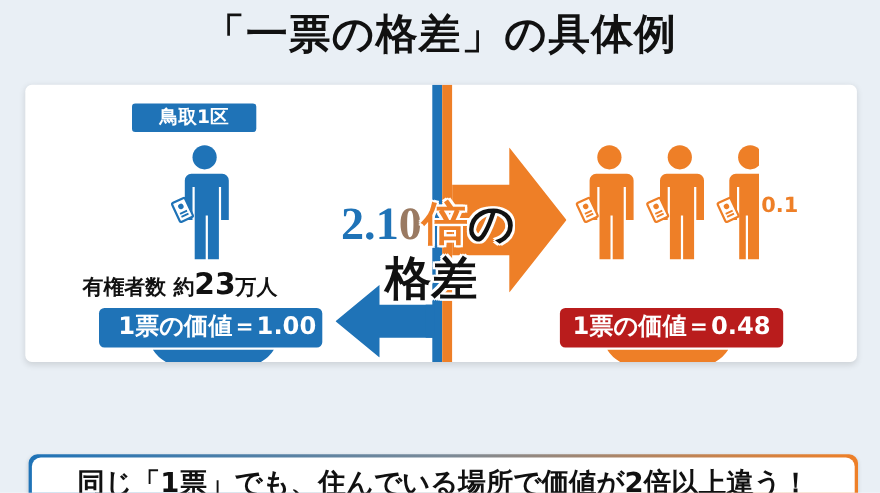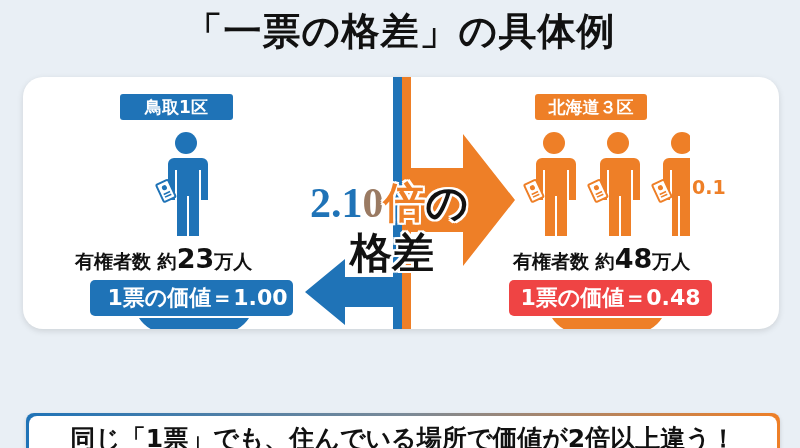--- a/index.html
+++ b/index.html
@@ -11,21 +11,21 @@
       color: #111;
     }
     .title {
       position: absolute; left: 0; top: 6px; width: 800px;
       text-align: center;
       font-size: 38px; font-weight: bold; letter-spacing: 1px;
       color: #111;
     }
     .card {
       position: absolute; left: 23px; top: 77px; width: 756px; height: 252px;
-      background: #ffffff; border-radius: 20px;
+      background: #ffffff; border-radius: 6px;
       box-shadow: 0 2px 6px rgba(0,0,0,0.12);
       overflow: hidden;
     }
     .divider-blue { position: absolute; left: 370px; top: 0; width: 9px; height: 287px; background: #1f73b7; }
     .divider-orange { position: absolute; left: 379px; top: 0; width: 9px; height: 287px; background: #ee7f27; }
 
     .badge {
       position: absolute; height: 26px; padding: 0 10px; border-radius: 3px;
       color: #fff; font-size: 17px; font-weight: bold; line-height: 26px; text-align: center;
     }
@@ -39,21 +39,21 @@
     .voters .num { font-size: 27px; }
     .voters.left { left: 52px; top: 166px; }
     .voters.right { left: 490px; top: 166px; }
 
     .value-box {
       position: absolute; height: 36px; border-radius: 5px;
       color: #fff; font-size: 22px; font-weight: bold; line-height: 36px; text-align: center;
       white-space: nowrap;
     }
     .value-box.blue { background: #1f73b7; left: 67px; top: 203px; width: 203px; padding-left: 12px; }
-    .value-box.orange { background: #ef4444; left: 486px; top: 203px; width: 203px; }
+    .value-box.orange { background: #b91c1c; left: 486px; top: 203px; width: 203px; }
 
     .scale { position: absolute; }
 
     .center-text {
       position: absolute; font-weight: bold; white-space: nowrap;
       text-shadow: 2px 0 #fff, -2px 0 #fff, 0 2px #fff, 0 -2px #fff, 2px 2px #fff, -2px -2px #fff, 2px -2px #fff, -2px 2px #fff;
     }
     .ratio-line { left: 287px; top: 98px; font-size: 42px; font-family: Liberation Serif, serif; }
     .ratio-line .n1 { color: #1f73b7; }
     .ratio-line .n2 { color: #9a7a62; }
@@ -116,21 +116,20 @@
   </div>
 
   <div class="value-box blue">1票の価値＝1.00</div>
 
   <svg class="scale" style="left:116px;top:239px;" width="110" height="48" viewBox="0 0 110 48">
     <path d="M0,2 H110 Q100,18 72,20 L72,26 L80,26 Q86,26 86,32 L86,48 L24,48 L24,32 Q24,26 30,26 L38,26 L38,20 Q10,18 0,2 Z" fill="#1f73b7"></path>
     <circle cx="55" cy="48" r="16" fill="#fff"></circle>
     <line x1="55" y1="48" x2="63" y2="38" stroke="#1f73b7" stroke-width="2"></line>
   </svg>
 
-  <div class="badge orange">北海道３区</div>
 
   <svg class="person" style="left:493px;top:54px;" width="70" height="105" viewBox="0 0 70 105">
     <circle cx="38" cy="12" r="11" fill="#ee7f27"></circle>
     <path d="M22,27 h32 a6,6 0 0 1 6,6 v36 h-7 v-30 h-2 v66 h-10 v-40 h-2 v40 h-10 v-66 h-2 v30 h-7 v-36 a6,6 0 0 1 6,-6 z" fill="#ee7f27"></path>
     <g transform="translate(8,54) rotate(-25)">
       <rect x="0" y="0" width="13" height="19" rx="1.5" fill="#fff" stroke="#ee7f27" stroke-width="2"></rect>
       <circle cx="6.5" cy="6" r="2.5" fill="#ee7f27"></circle>
       <rect x="3" y="11" width="7" height="1.6" fill="#ee7f27"></rect>
       <rect x="3" y="14" width="7" height="1.6" fill="#ee7f27"></rect>
     </g>
@@ -151,23 +150,20 @@
     <path d="M28,27 h18 v78 h-10 v-40 h-2 v40 h-6 v-66 h-2 v30 h-7 v-36 a6,6 0 0 1 6,-6 z" fill="#ee7f27"></path>
     <g transform="translate(8,54) rotate(-25)">
       <rect x="0" y="0" width="13" height="19" rx="1.5" fill="#fff" stroke="#ee7f27" stroke-width="2"></rect>
       <circle cx="6.5" cy="6" r="2.5" fill="#ee7f27"></circle>
       <rect x="3" y="11" width="7" height="1.6" fill="#ee7f27"></rect>
       <rect x="3" y="14" width="7" height="1.6" fill="#ee7f27"></rect>
     </g>
   </svg>
   <div class="other-label">0.1</div>
 
-  <div class="voters right">
-    <span>有権者数 約</span><span class="num">48</span><span>万人</span>
-  </div>
 
   <div class="value-box orange">1票の価値＝0.48</div>
 
   <svg class="scale" style="left:529px;top:239px;" width="110" height="48" viewBox="0 0 110 48">
     <path d="M0,2 H110 Q100,18 72,20 L72,26 L80,26 Q86,26 86,32 L86,48 L24,48 L24,32 Q24,26 30,26 L38,26 L38,20 Q10,18 0,2 Z" fill="#ee7f27"></path>
     <circle cx="55" cy="48" r="16" fill="#fff"></circle>
     <path d="M55,48 L55,32 A16,16 0 0 0 39,48 Z" fill="#f8c9a3"></path>
   </svg>
 
   <div class="center-text ratio-line">

